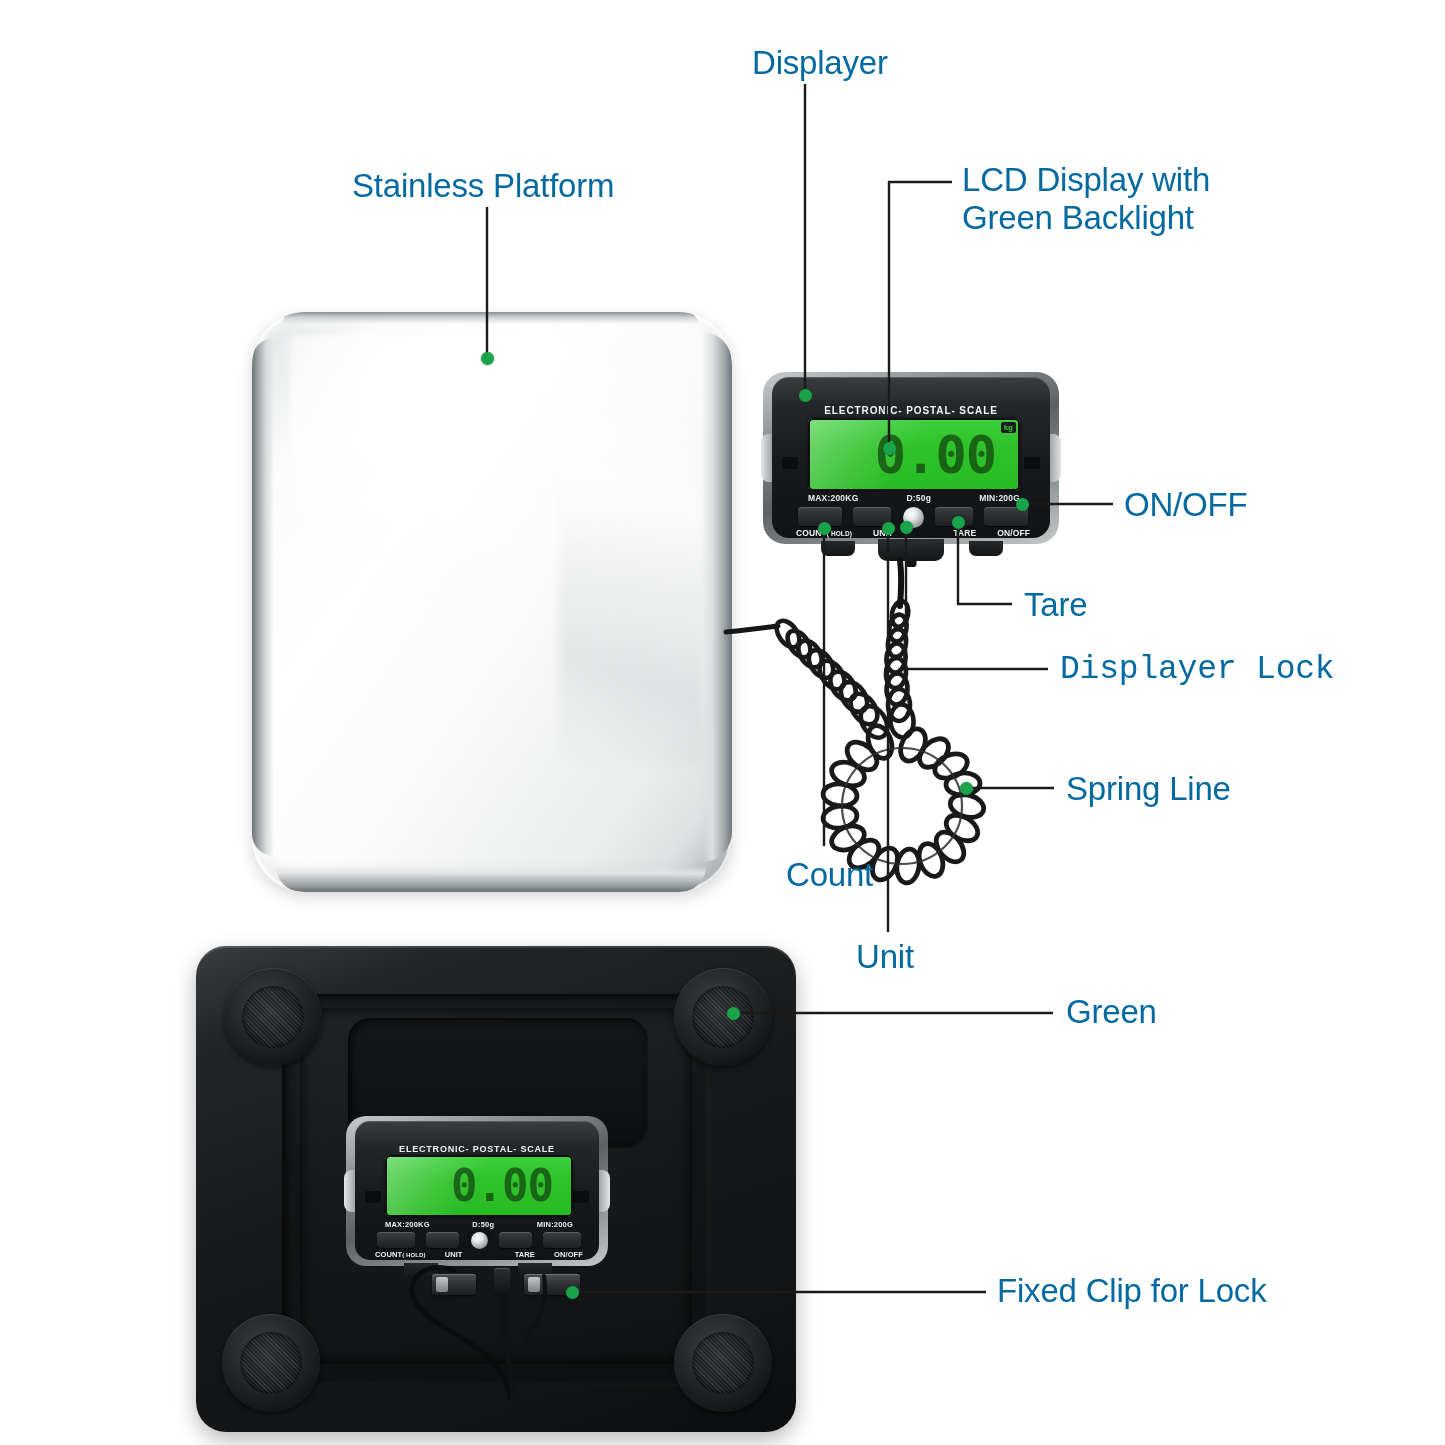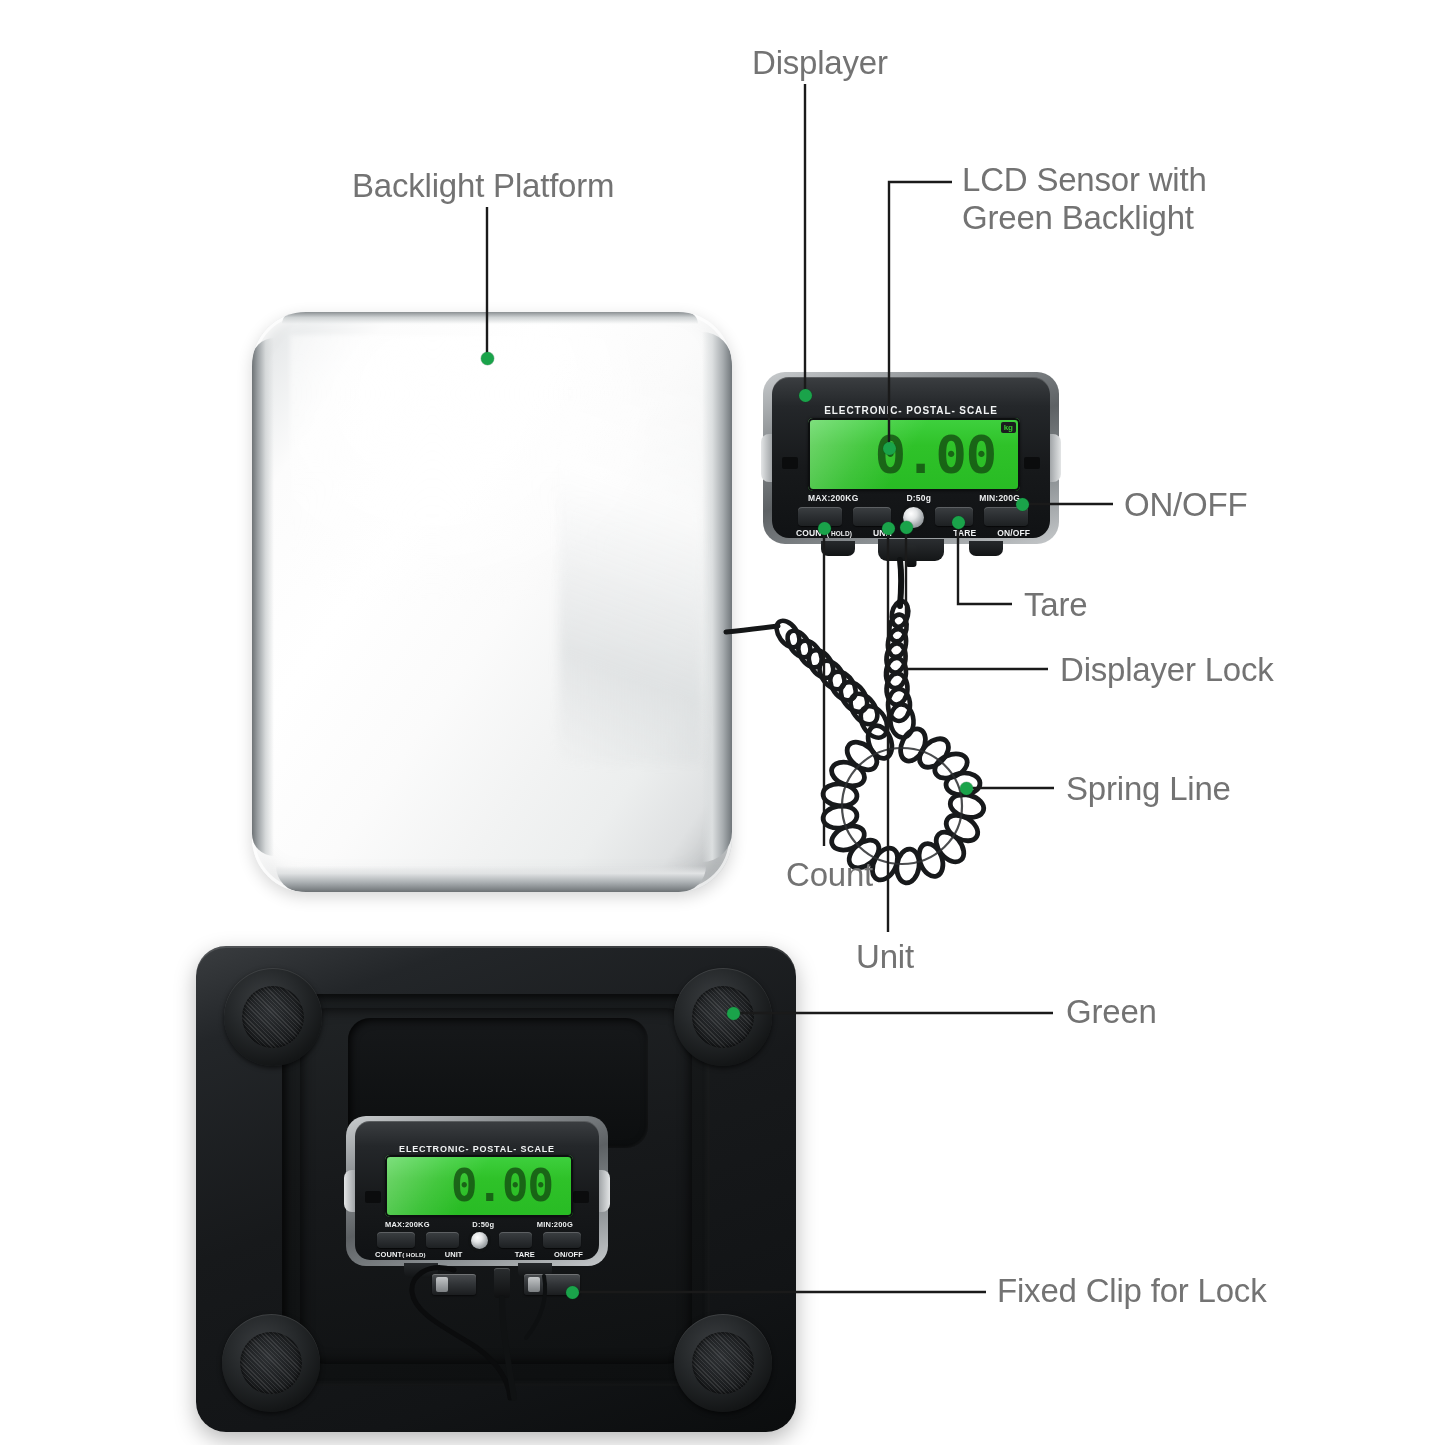--- a/index.html
+++ b/index.html
@@ -10,21 +10,21 @@
     overflow:hidden;
   }
   #stage { position:relative; width:1445px; height:1445px; background:#fff; }
 
   
   .callout {
     position:absolute;
     font-family:"Liberation Sans", sans-serif;
     font-size:33px;
     font-weight:400;
-    color:#737373;
+    color:#0369a1;
     letter-spacing:-0.2px;
     white-space:pre;
     line-height:1.16;
   }
 
   
   #lines { position:absolute; left:0; top:0; width:1445px; height:1445px; pointer-events:none; }
 
   
   .dot {
@@ -483,25 +483,25 @@
   <div class="dot" style="left:1016px; top:498px; width:13px; height:13px;"></div>
   <div class="dot" style="left:952px; top:516px; width:13px; height:13px;"></div>
   <div class="dot" style="left:900px; top:521px; width:13px; height:13px;"></div>
   <div class="dot" style="left:818px; top:522px; width:13px; height:13px;"></div>
   <div class="dot" style="left:882px; top:522px; width:13px; height:13px;"></div>
   <div class="dot" style="left:960px; top:782px; width:13px; height:13px;"></div>
   <div class="dot" style="left:727px; top:1007px; width:13px; height:13px;"></div>
   <div class="dot" style="left:566px; top:1286px; width:13px; height:13px;"></div>
 
   <div class="callout" style="left:752px;  top:44px;">Displayer</div>
-  <div class="callout" style="left:962px;  top:161px;">LCD Sensor with
+  <div class="callout" style="left:962px;  top:161px;">LCD Display with
 Green Backlight</div>
-  <div class="callout" style="left:352px;  top:167px;">Backlight Platform</div>
+  <div class="callout" style="left:352px;  top:167px;">Stainless Platform</div>
   <div class="callout" style="left:1124px; top:486px;">ON/OFF</div>
   <div class="callout" style="left:1024px; top:586px;">Tare</div>
-  <div class="callout" style="left:1060px; top:651px;">Displayer Lock</div>
+  <div class="callout" style="left:1060px; top:651px;font-family:Liberation Mono, monospace;">Displayer Lock</div>
   <div class="callout" style="left:1066px; top:770px;">Spring Line</div>
   <div class="callout" style="left:786px;  top:856px;">Count</div>
   <div class="callout" style="left:856px;  top:938px;">Unit</div>
   <div class="callout" style="left:1066px; top:993px;">Green</div>
   <div class="callout" style="left:997px;  top:1272px;">Fixed Clip for Lock</div>
 
 </div>
 
 </body></html>

